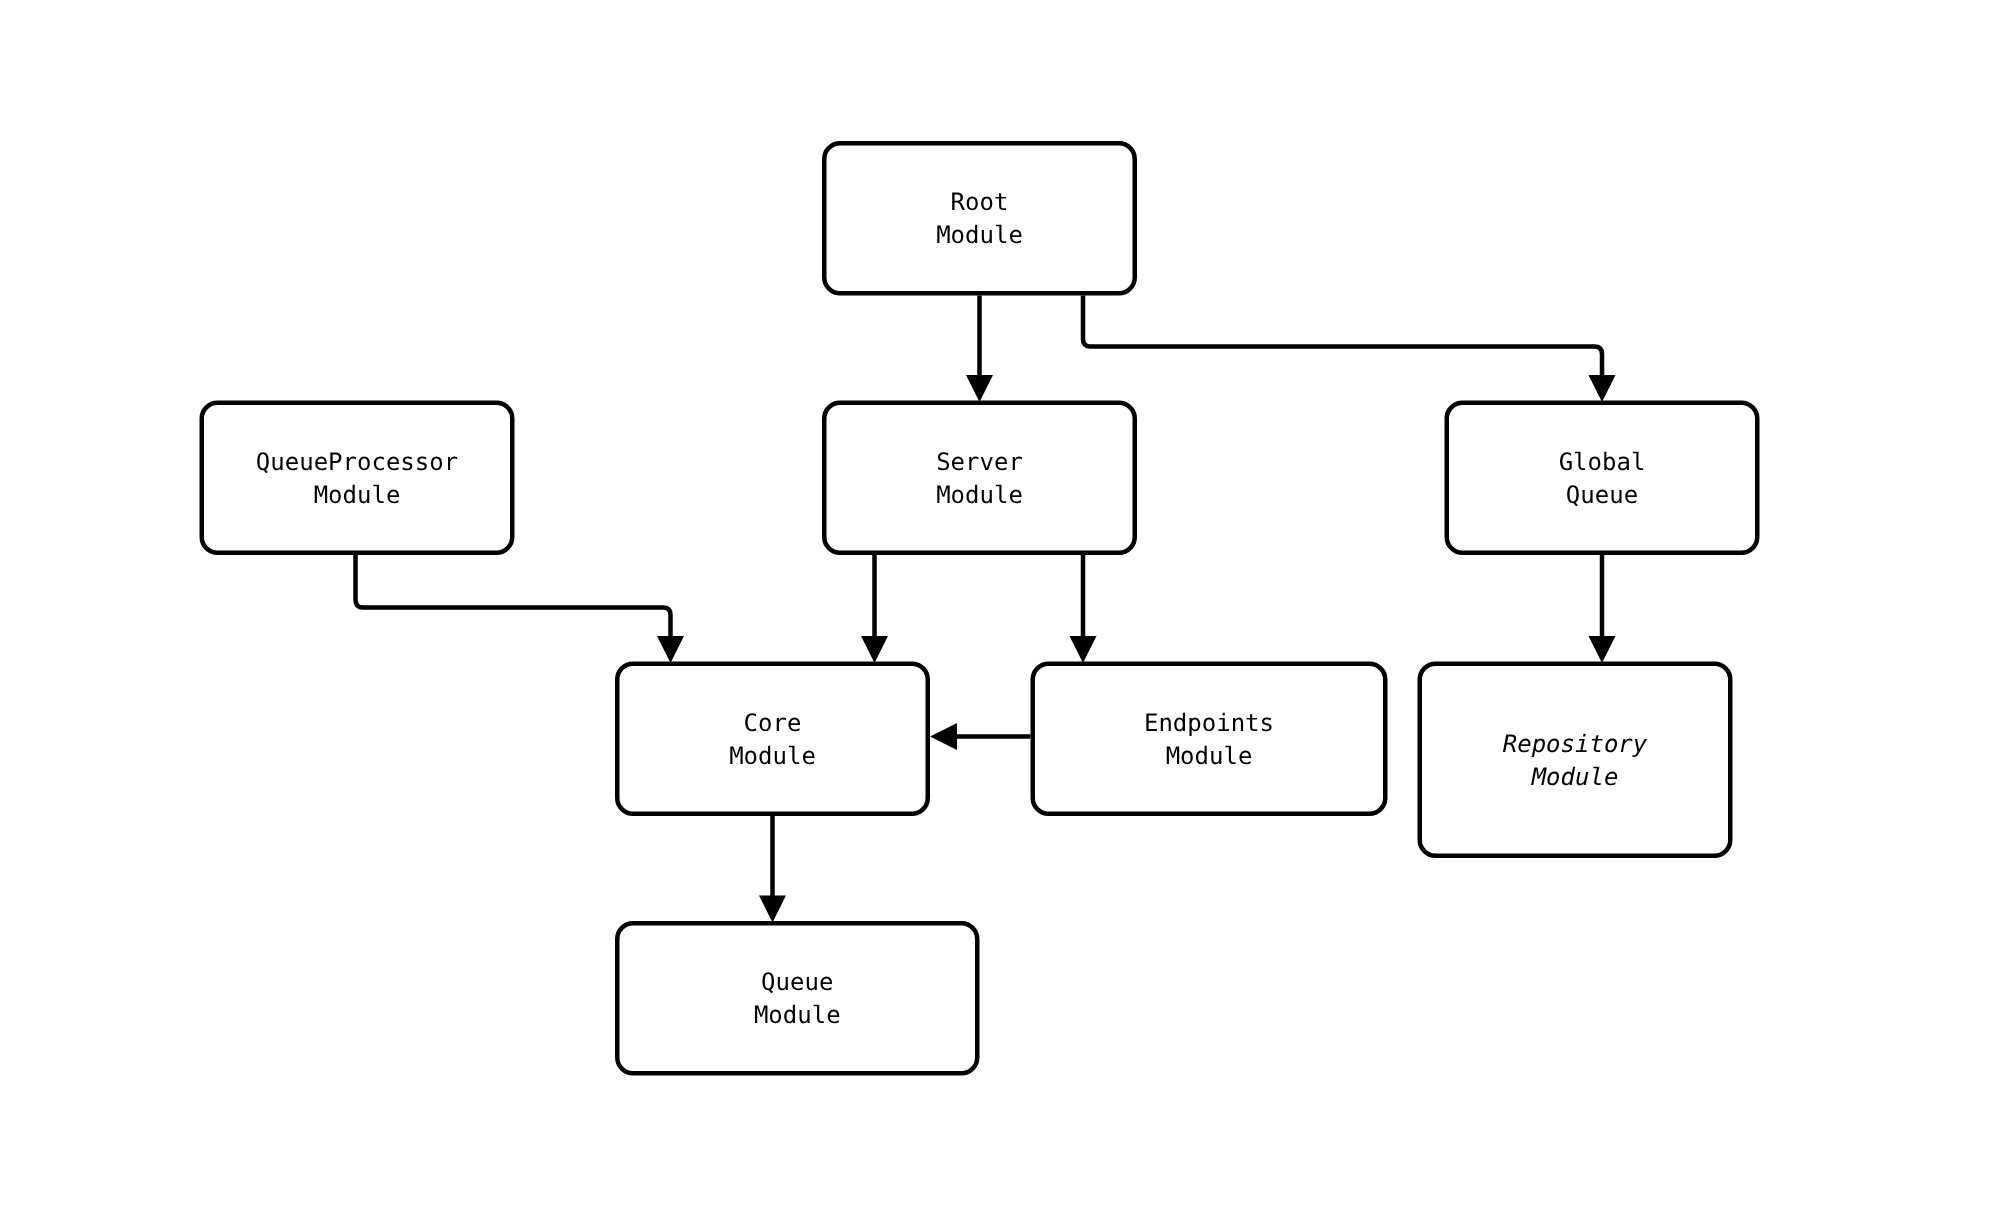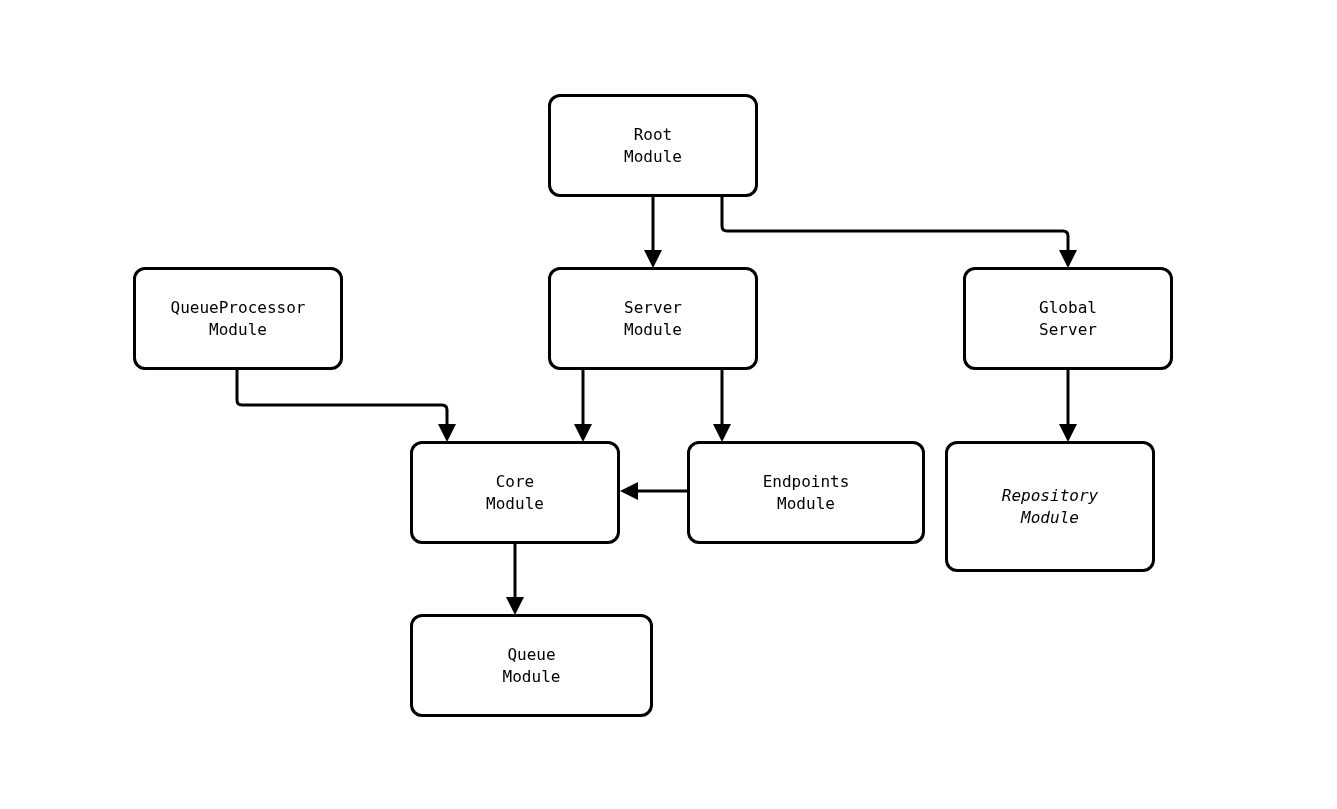--- a/index.html
+++ b/index.html
@@ -91,21 +91,21 @@
 Module</div>
   </div>
 
   <div class="node" style="left:548px; top:267px; width:210px; height:103px;">
     <div class="node-label">Server
 Module</div>
   </div>
 
   <div class="node" style="left:963px; top:267px; width:210px; height:103px;">
     <div class="node-label">Global
-Server</div>
+Queue</div>
   </div>
 
   <div class="node" style="left:410px; top:441px; width:210px; height:103px;">
     <div class="node-label">Core
 Module</div>
   </div>
 
   <div class="node" style="left:687px; top:441px; width:238px; height:103px;">
     <div class="node-label">Endpoints
 Module</div>

